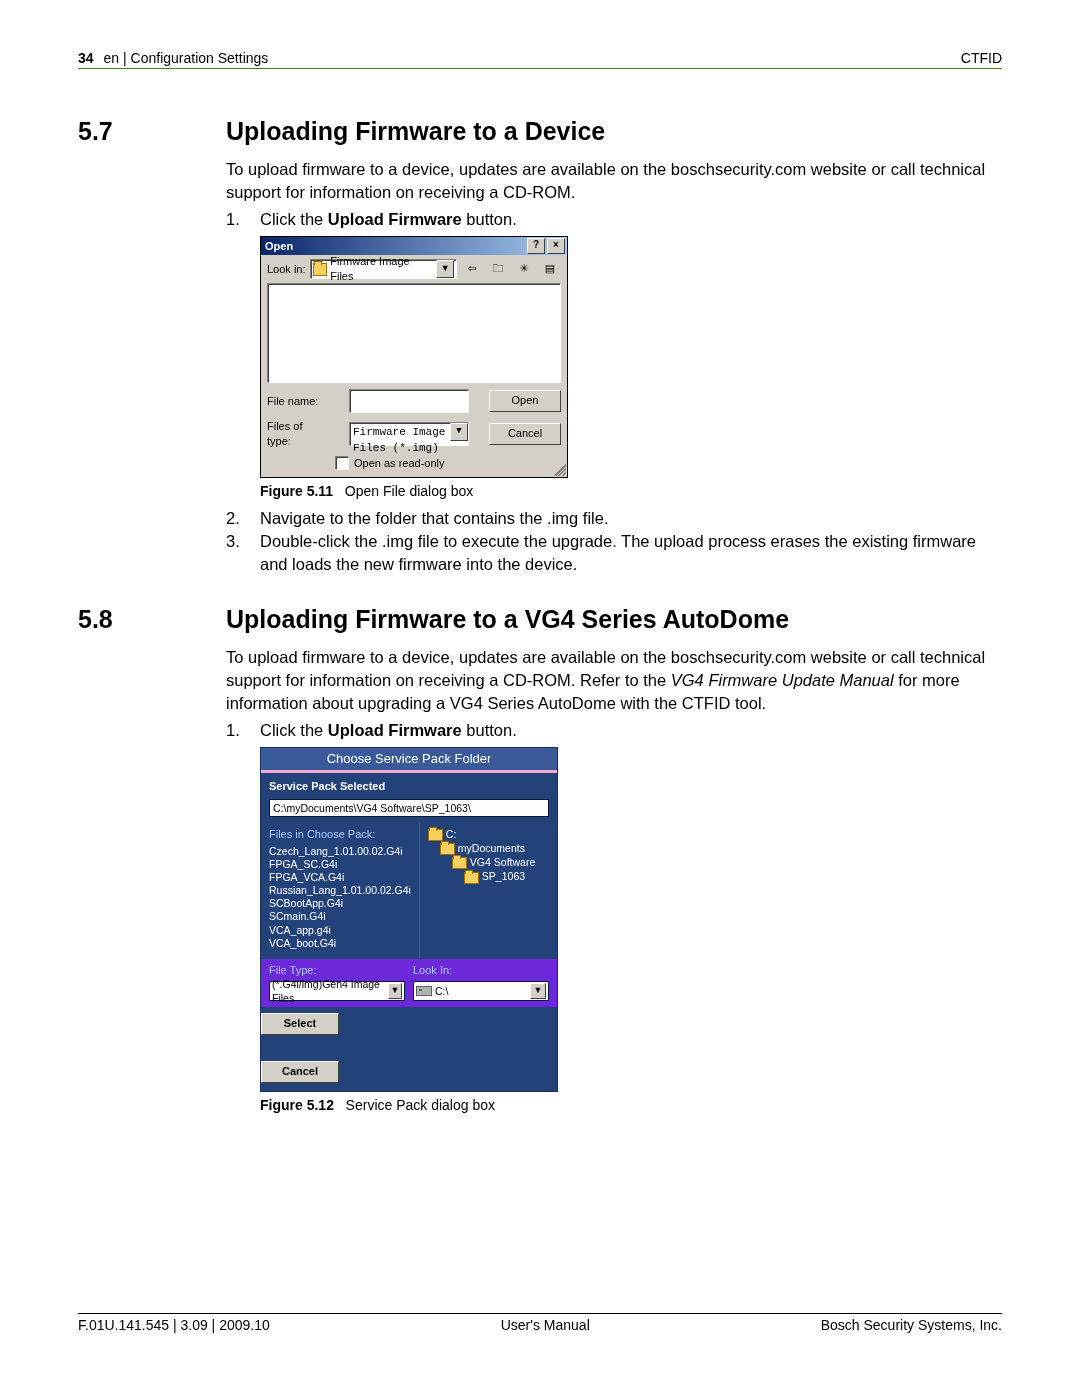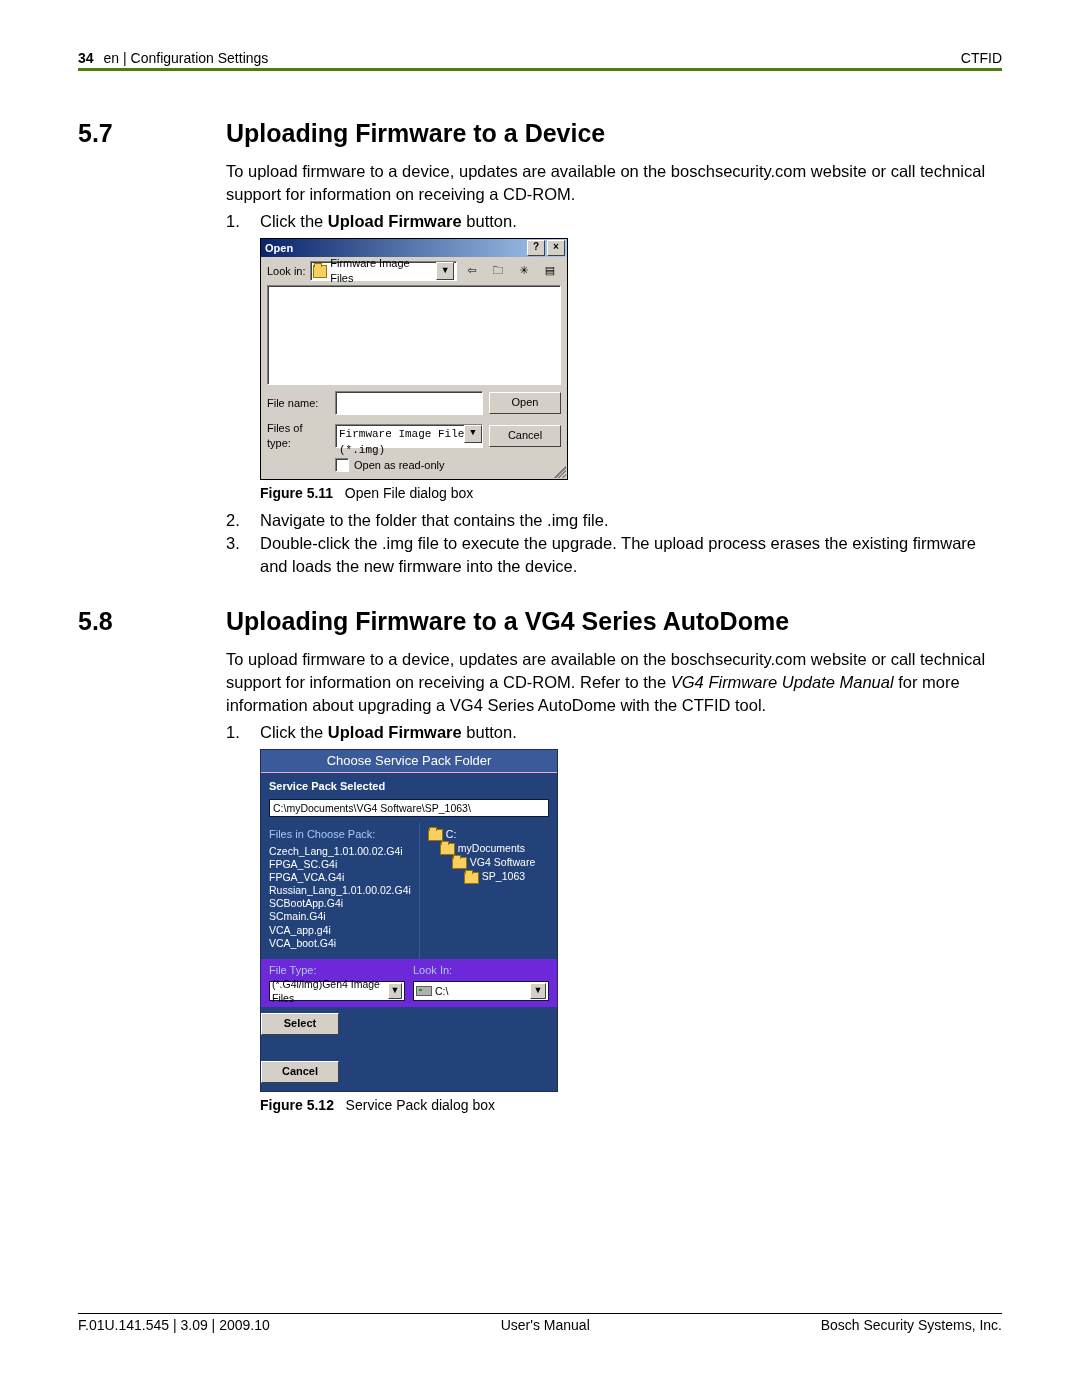--- a/index.html
+++ b/index.html
@@ -13,21 +13,21 @@
     width: 1080px;
     height: 1397px;
     position: relative;
     box-sizing: border-box;
     padding: 50px 78px 40px 78px;
   }
   .topbar {
     display: flex;
     justify-content: space-between;
     font-size: 14px;
-    border-bottom: 3px solid #4d7c0f;
+    border-bottom: 1px solid #4d7c0f;
     padding-bottom: 2px;
   }
   .topbar .left { display: flex; gap: 10px; }
   .topbar .left .pn { font-weight: bold; }
   .section-row { display: flex; margin-top: 48px; }
   .section-row .num {
     width: 148px;
     font-size: 25px;
     font-weight: bold;
     flex-shrink: 0;
@@ -110,21 +110,21 @@
     width:20px; height:18px; background:#d4d0c8;
     border:1px solid #d4d0c8;
     text-align:center; line-height:16px; font-size:11px;
   }
   .open-dlg .filelist {
     margin:0 6px; height:98px; background:#fff;
     border:1px solid #808080; border-right-color:#fff; border-bottom-color:#fff;
     box-shadow: inset 1px 1px 0 #404040;
   }
   .open-dlg .fields { padding:6px; }
-  .open-dlg .frow { display:flex; align-items:center; gap:6px; margin-bottom:6px; }
+  .open-dlg .frow { display:flex; align-items:center; gap:20px; margin-bottom:6px; }
   .open-dlg .flabel { width:62px; }
   .open-dlg .finput {
     flex:1; height:18px; background:#fff;
     border:1px solid #808080; border-right-color:#fff; border-bottom-color:#fff;
     box-shadow: inset 1px 1px 0 #404040;
     padding:2px 3px; display:flex; 
     position:relative;
     font-family:Liberation Mono, monospace;
   }
   .open-dlg .winbtn {
@@ -149,21 +149,21 @@
   
   .sp-dlg {
     width:296px;
     font-family: Tahoma, Arial, sans-serif;
     font-size:11px;
     color:#fff;
     border:1px solid #1a2f5a;
   }
   .sp-head {
     height:22px; background:#3a5a9a; text-align:center;
-    line-height:22px; font-size:13px; border-bottom:1px solid #f9a8d4;
+    line-height:22px; font-size:13px; border-bottom:3px solid #f9a8d4;
   }
   .sp-sub {
     background:#23427a; padding:6px 8px 4px 8px;
     font-weight:bold;
   }
   .sp-path-wrap { background:#23427a; padding:0 8px 6px 8px; }
   .sp-path {
     height:16px; background:#fff; color:#000;
     border:1px solid #0a1a3a;
     padding:0 3px; line-height:16px; font-size:10.5px;

